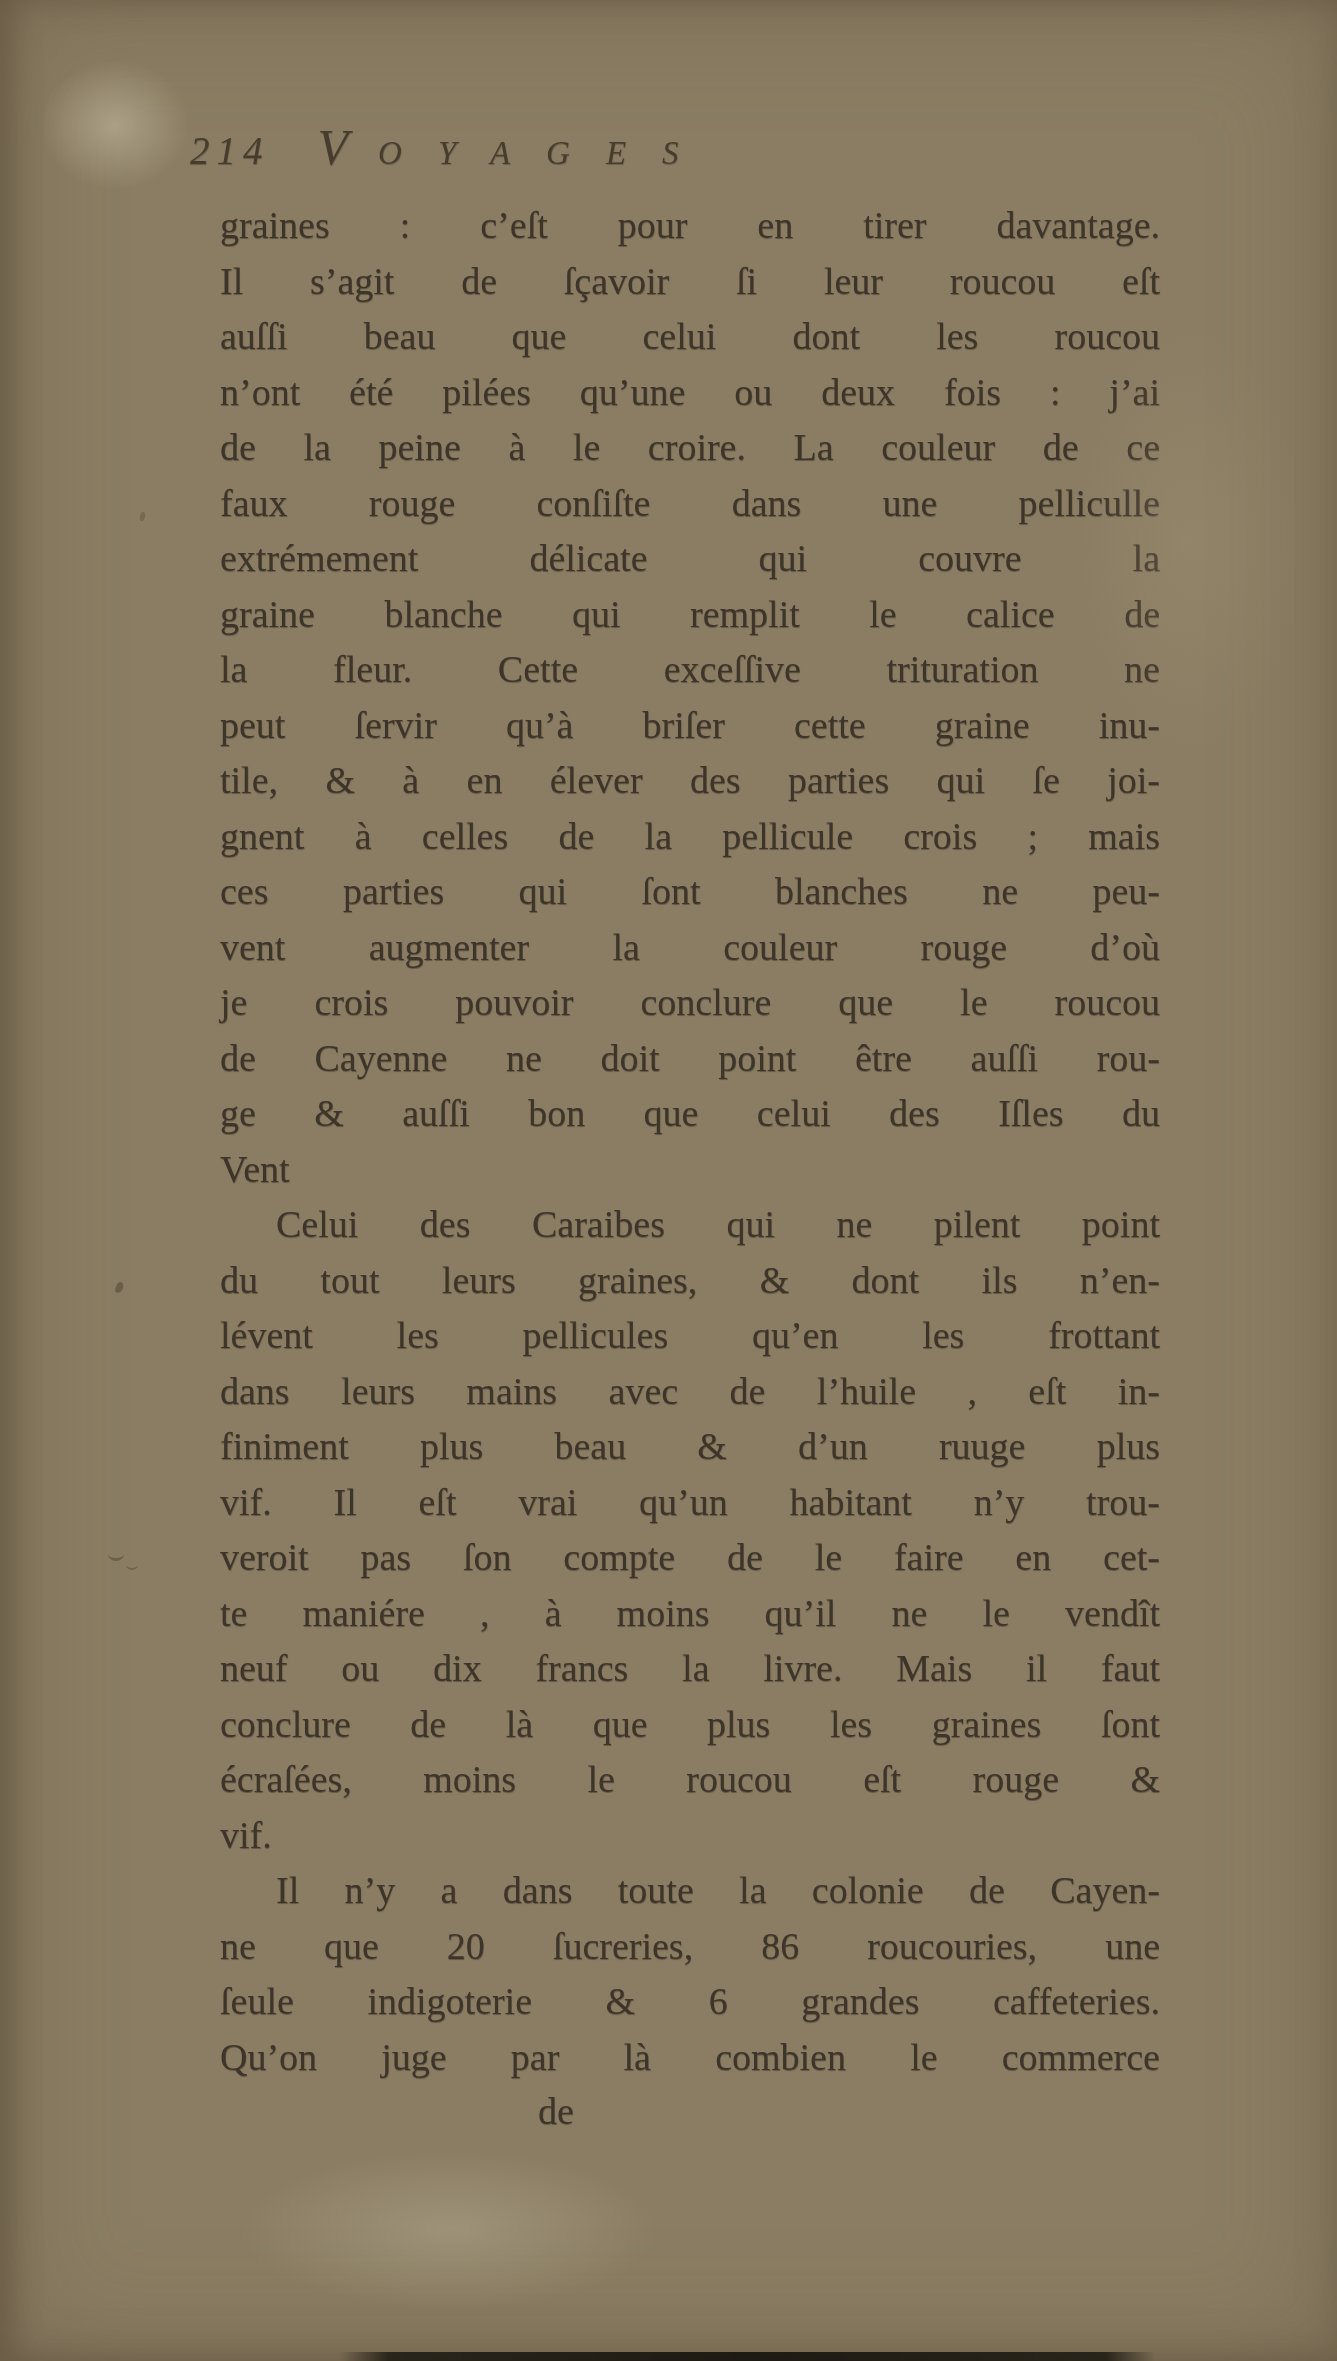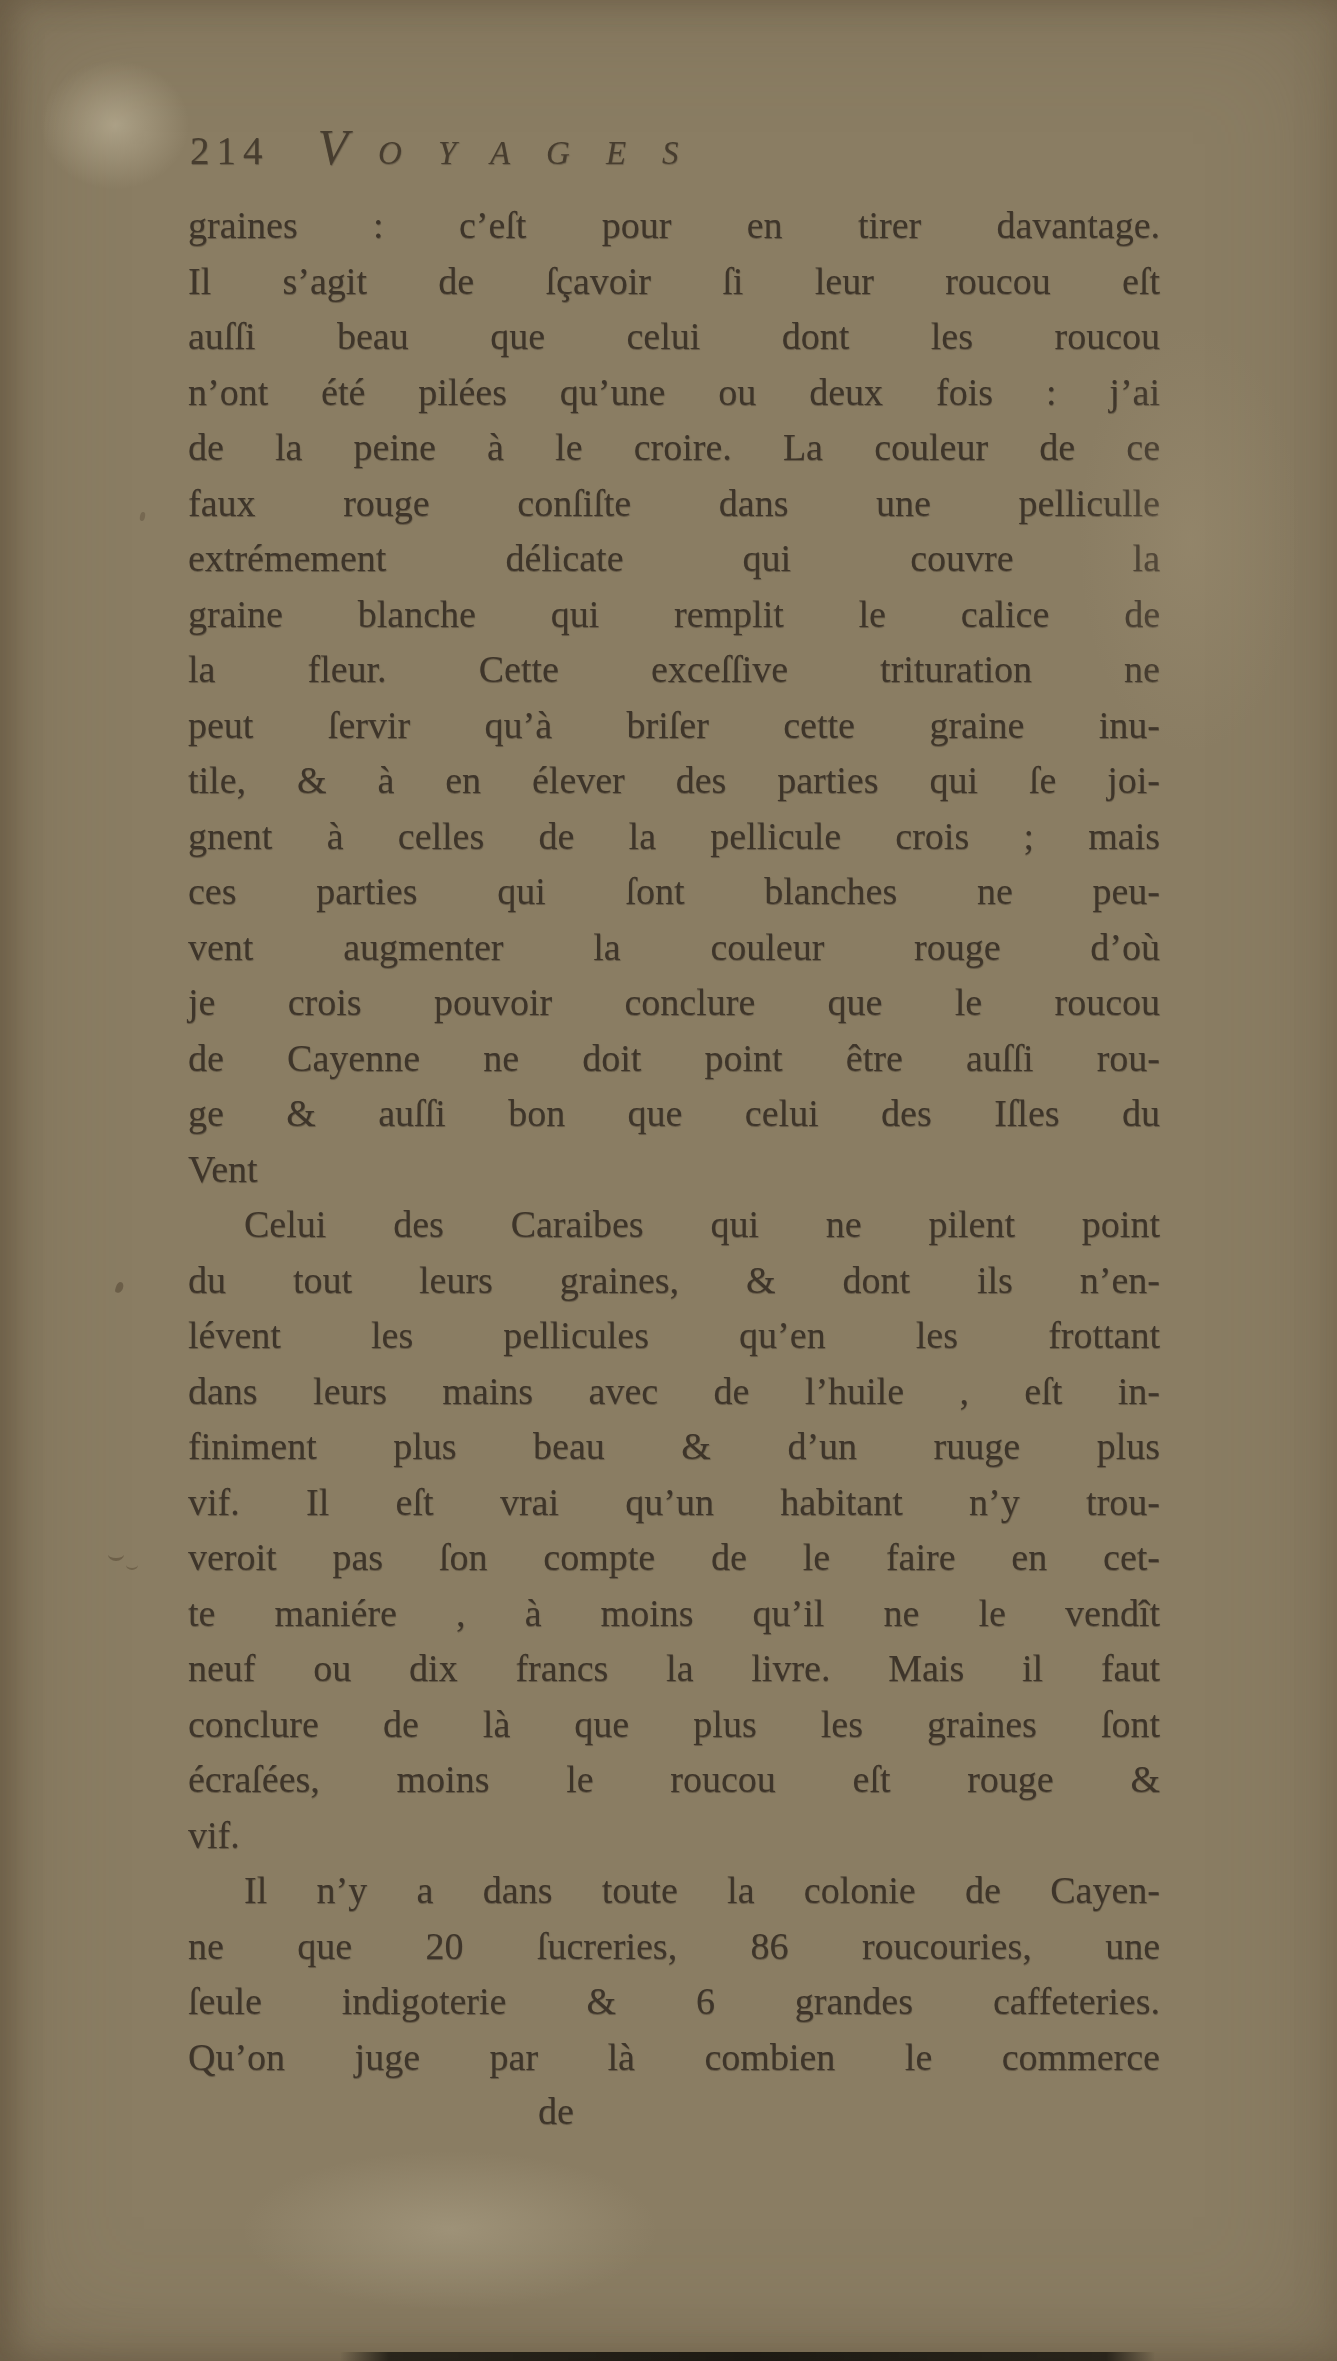--- a/index.html
+++ b/index.html
@@ -22,20 +22,21 @@
   .header{
     display:flex;
     align-items:baseline;
     padding:118px 0 0 190px;
     color:#473d2f;
   }
   .pagenum{
     font-size:39px;
     letter-spacing:7px;
     text-shadow:0.5px 0.5px 0.8px rgba(62,53,42,0.45);
+    font-style:italic;
   }
   .title{
     margin-left:48px;
     font-size:33px;
     letter-spacing:36px;
     text-shadow:0.5px 0.5px 0.8px rgba(62,53,42,0.40);
     font-style:italic;
   }
   .title::first-letter{
     font-size:50px;
@@ -46,20 +47,21 @@
     font-size:38px;
     line-height:55.5px;
     text-shadow:0.4px 0.6px 0.7px rgba(62,52,40,0.50);
   }
   .line{
     text-align:justify;
     text-align-last:justify;
     white-space:normal;
     height:55.5px;
     overflow:visible;
+    margin-left:32px;
   }
   .line.end{ text-align-last:left; }
   .line.indent{ padding-left:56px; }
   .catchword-row{
     padding:0 225px 0 0;
     text-align:center;
     font-size:38px;
     line-height:52px;
     text-shadow:0.4px 0.6px 0.7px rgba(62,52,40,0.5);
   }

